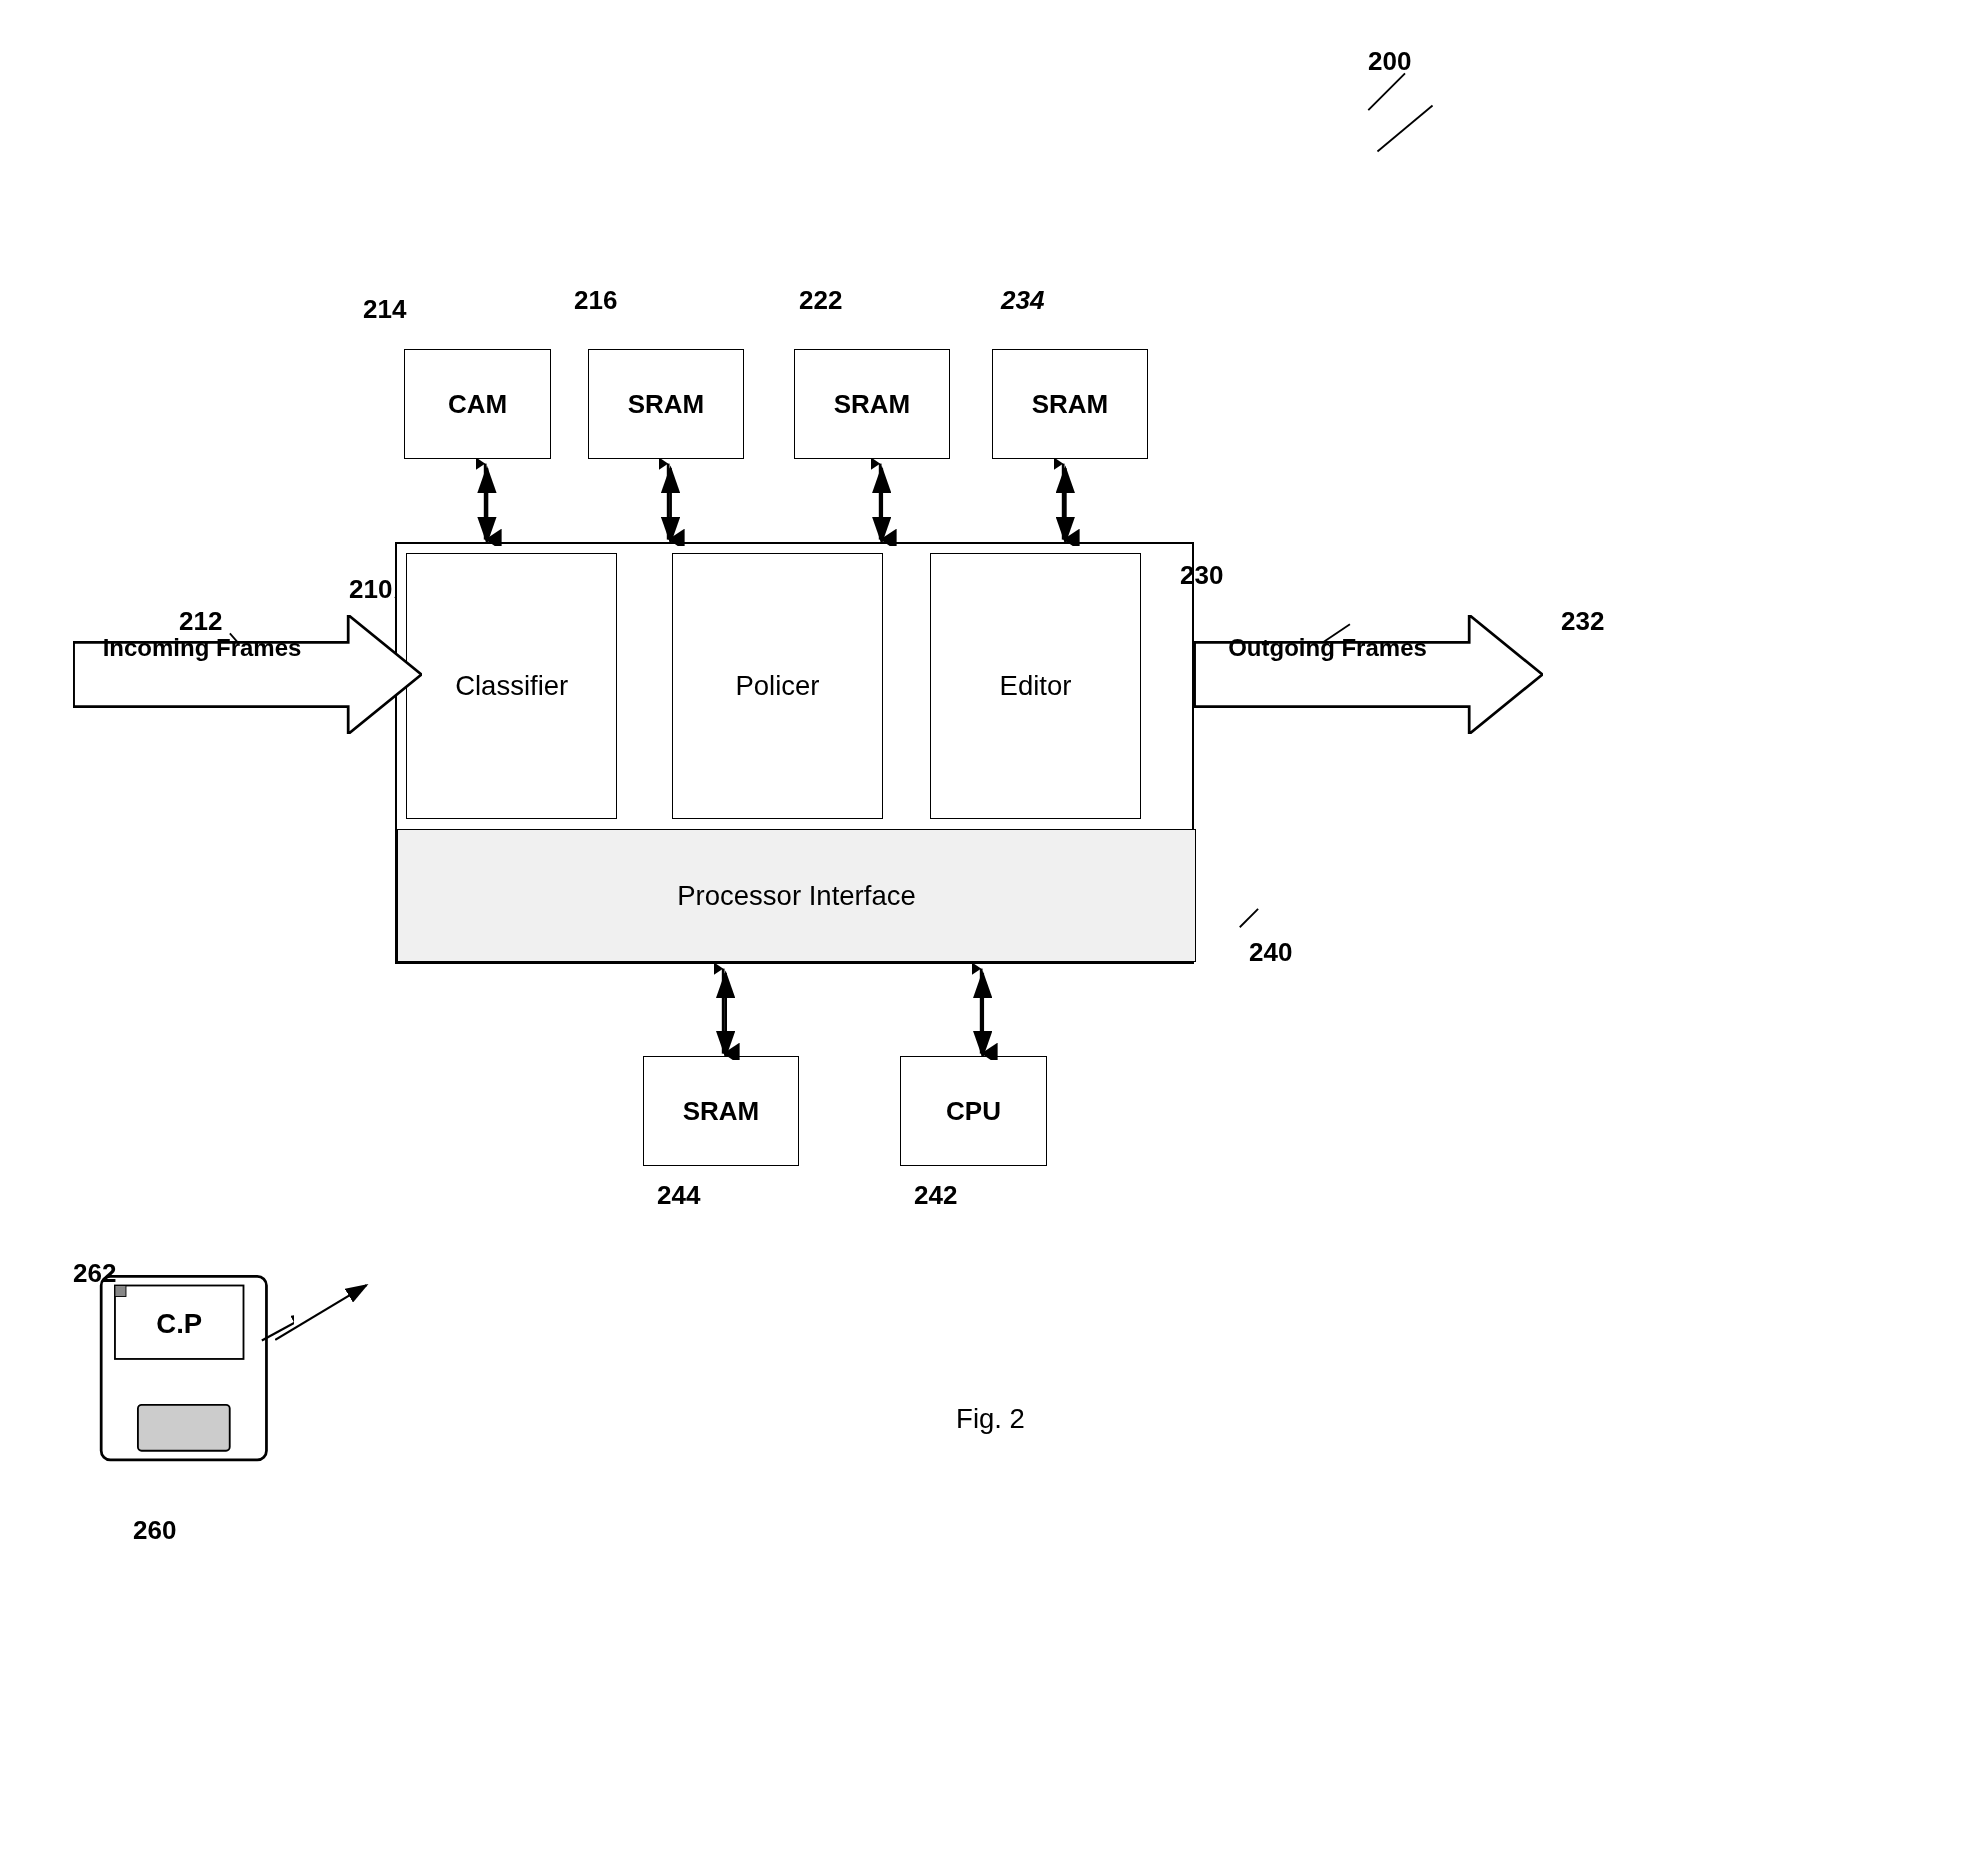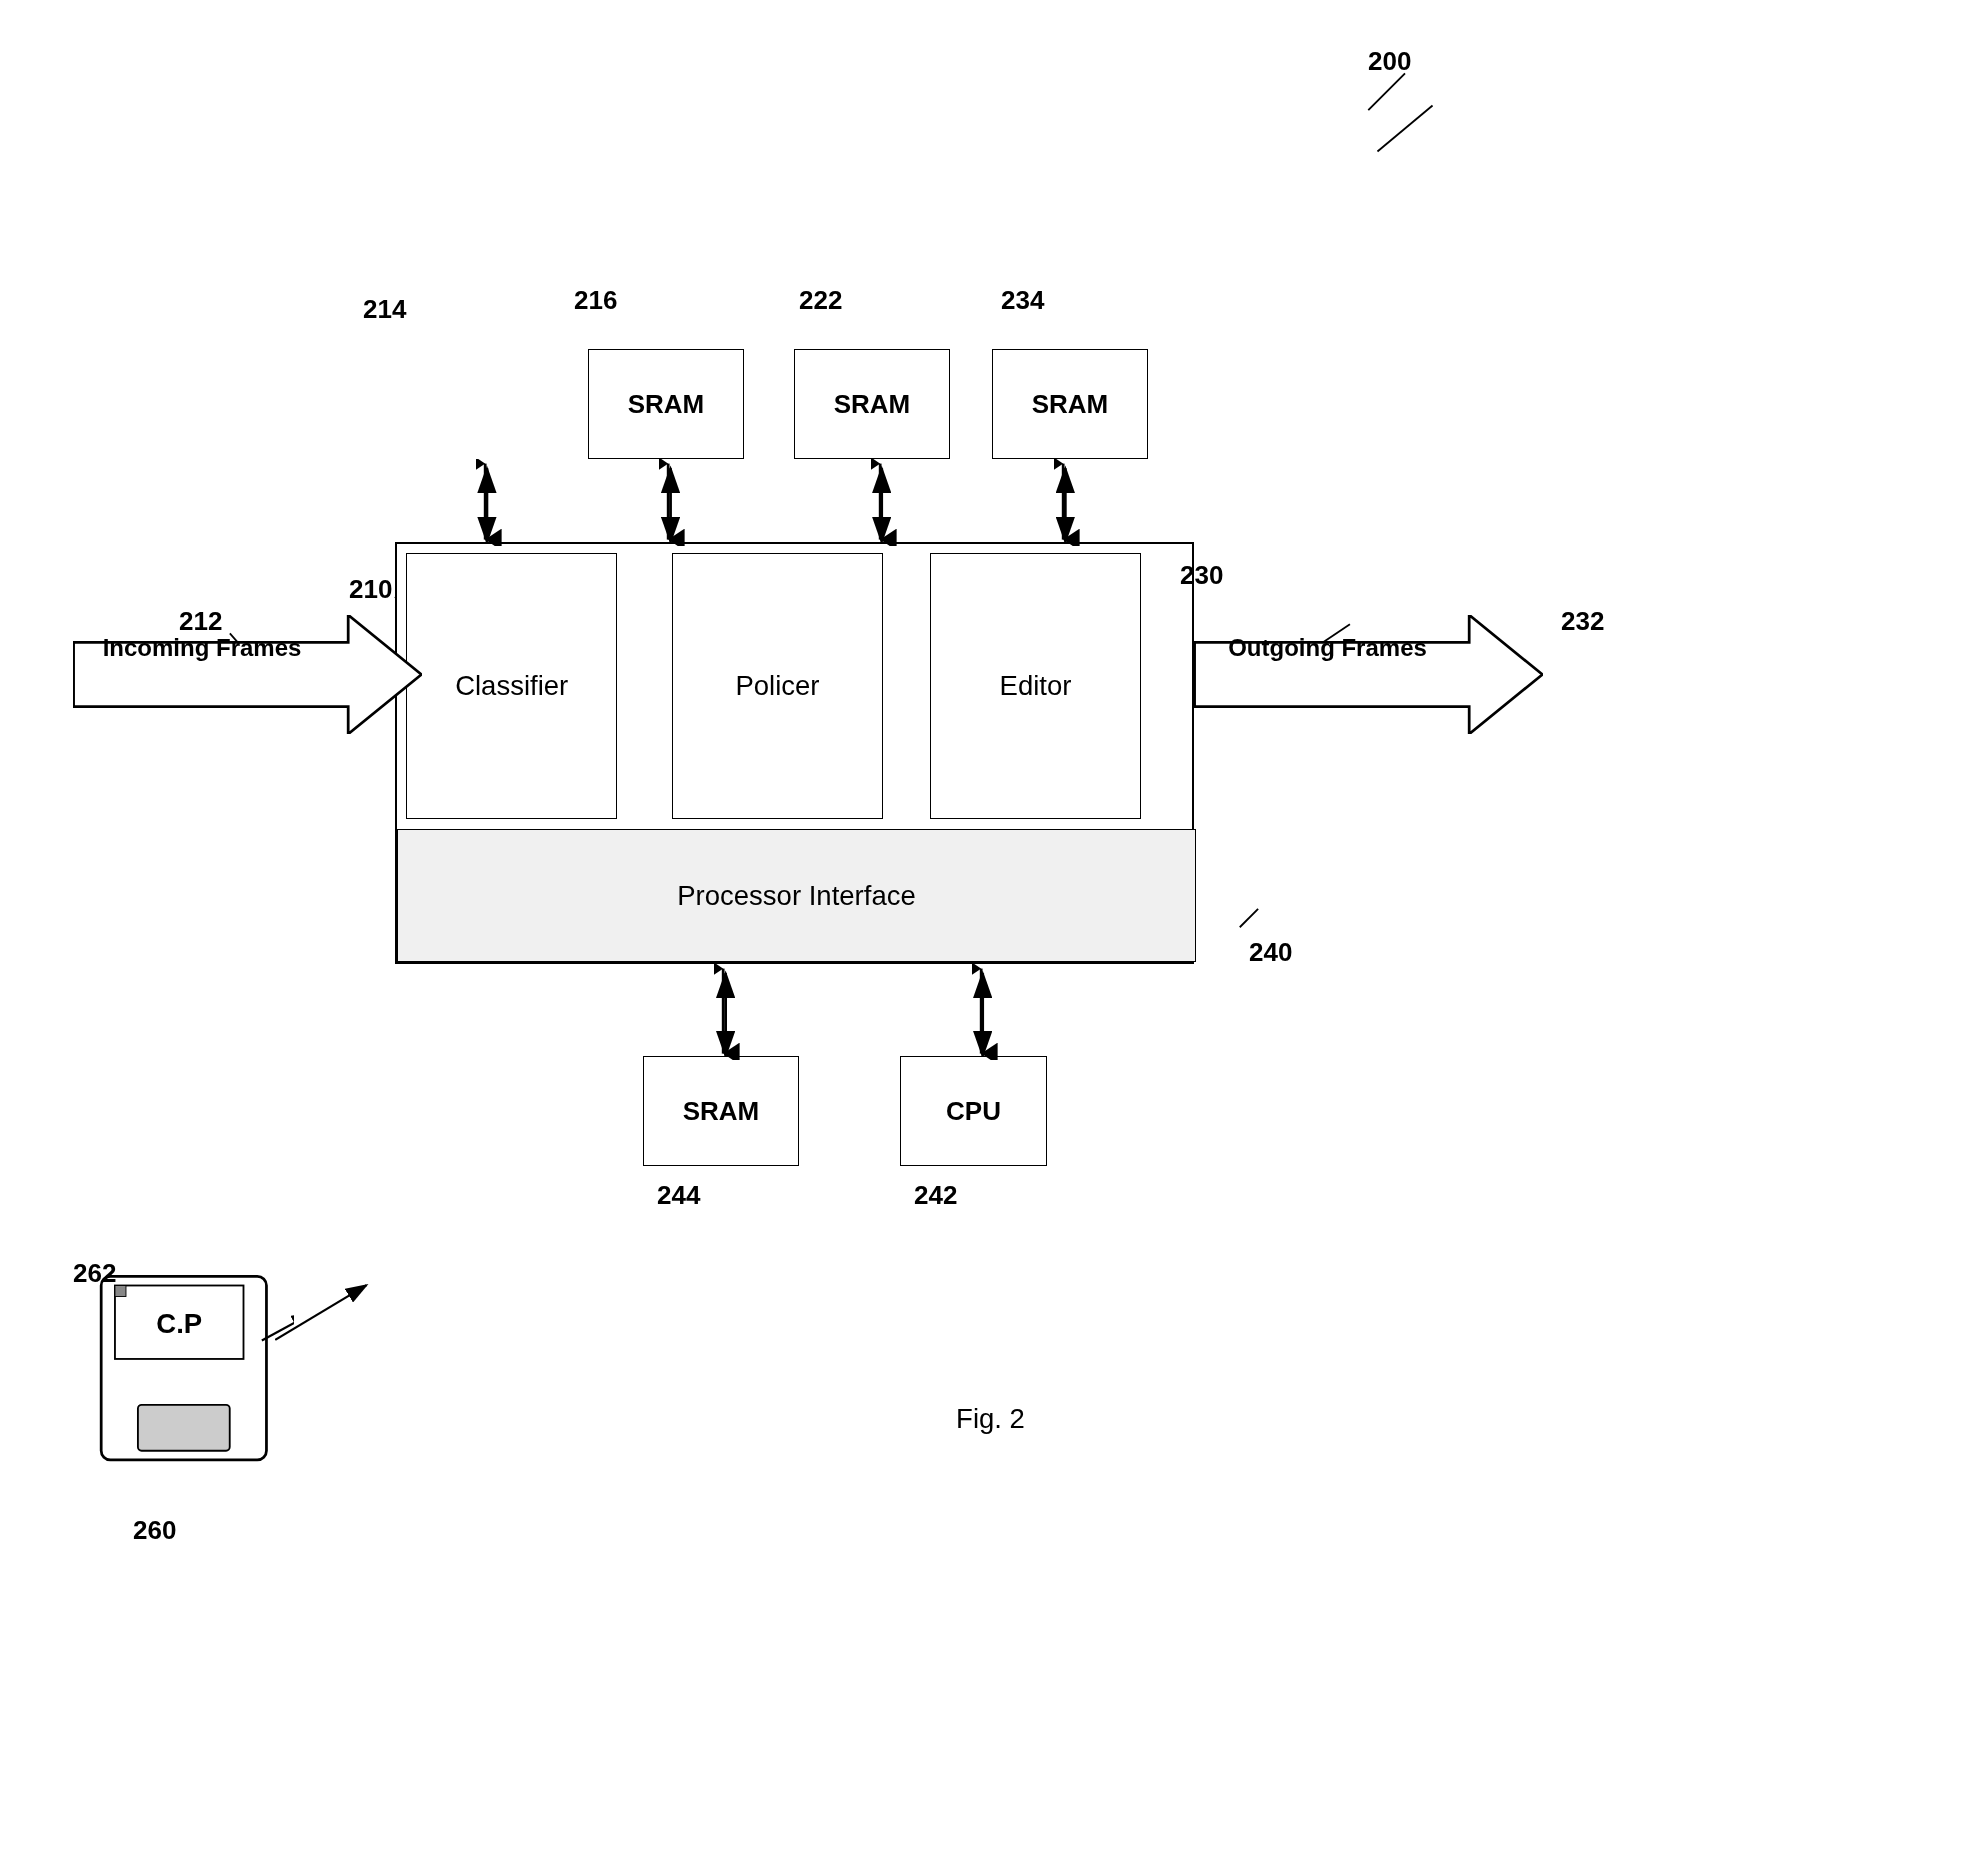--- a/index.html
+++ b/index.html
@@ -126,34 +126,37 @@
     <line x1="450" y1="680" x2="430" y2="650" stroke="#000" stroke-width="2"></line>
 
     <line x1="1440" y1="700" x2="1470" y2="680" stroke="#000" stroke-width="2"></line>
 
     <line x1="1350" y1="1010" x2="1370" y2="990" stroke="#000" stroke-width="2"></line>
   </svg>
 
   <div class="ref-label" style="top:46px; left:1368px;">200</div>
 
   <div class="ref-label" style="top:294px; left:363px;">214</div>
+  <div class="chip-box" style="top:349px; left:404px; width:147px; height:110px;">
+    <span>CAM</span>
+  </div>
 
   <div class="ref-label" style="top:285px; left:574px;">216</div>
   <div class="chip-box" style="top:349px; left:588px; width:156px; height:110px;">
     <span>SRAM</span>
   </div>
 
   <div class="ref-label" style="top:285px; left:799px;">222</div>
   <div class="chip-box" style="top:349px; left:794px; width:156px; height:110px;">
     <span>SRAM</span>
   </div>
 
   <div class="ref-label" style="top:542px; left:900px;">220</div>
 
-  <div class="ref-label" style="top:285px; left:1001px;">234</div>
+  <div class="ref-label" style="top:285px; left:1001px;font-style:italic;">234</div>
   <div class="chip-box" style="top:349px; left:992px; width:156px; height:110px;">
     <span>SRAM</span>
   </div>
 
   <div class="main-block" style="top:542px; left:395px; width:799px; height:422px;padding-left:39px;">
 
     <div class="func-block" style="top:9.2px; left:9.2px; width:211px; height:266px;">
       <span>Classifier</span>
     </div>
 

